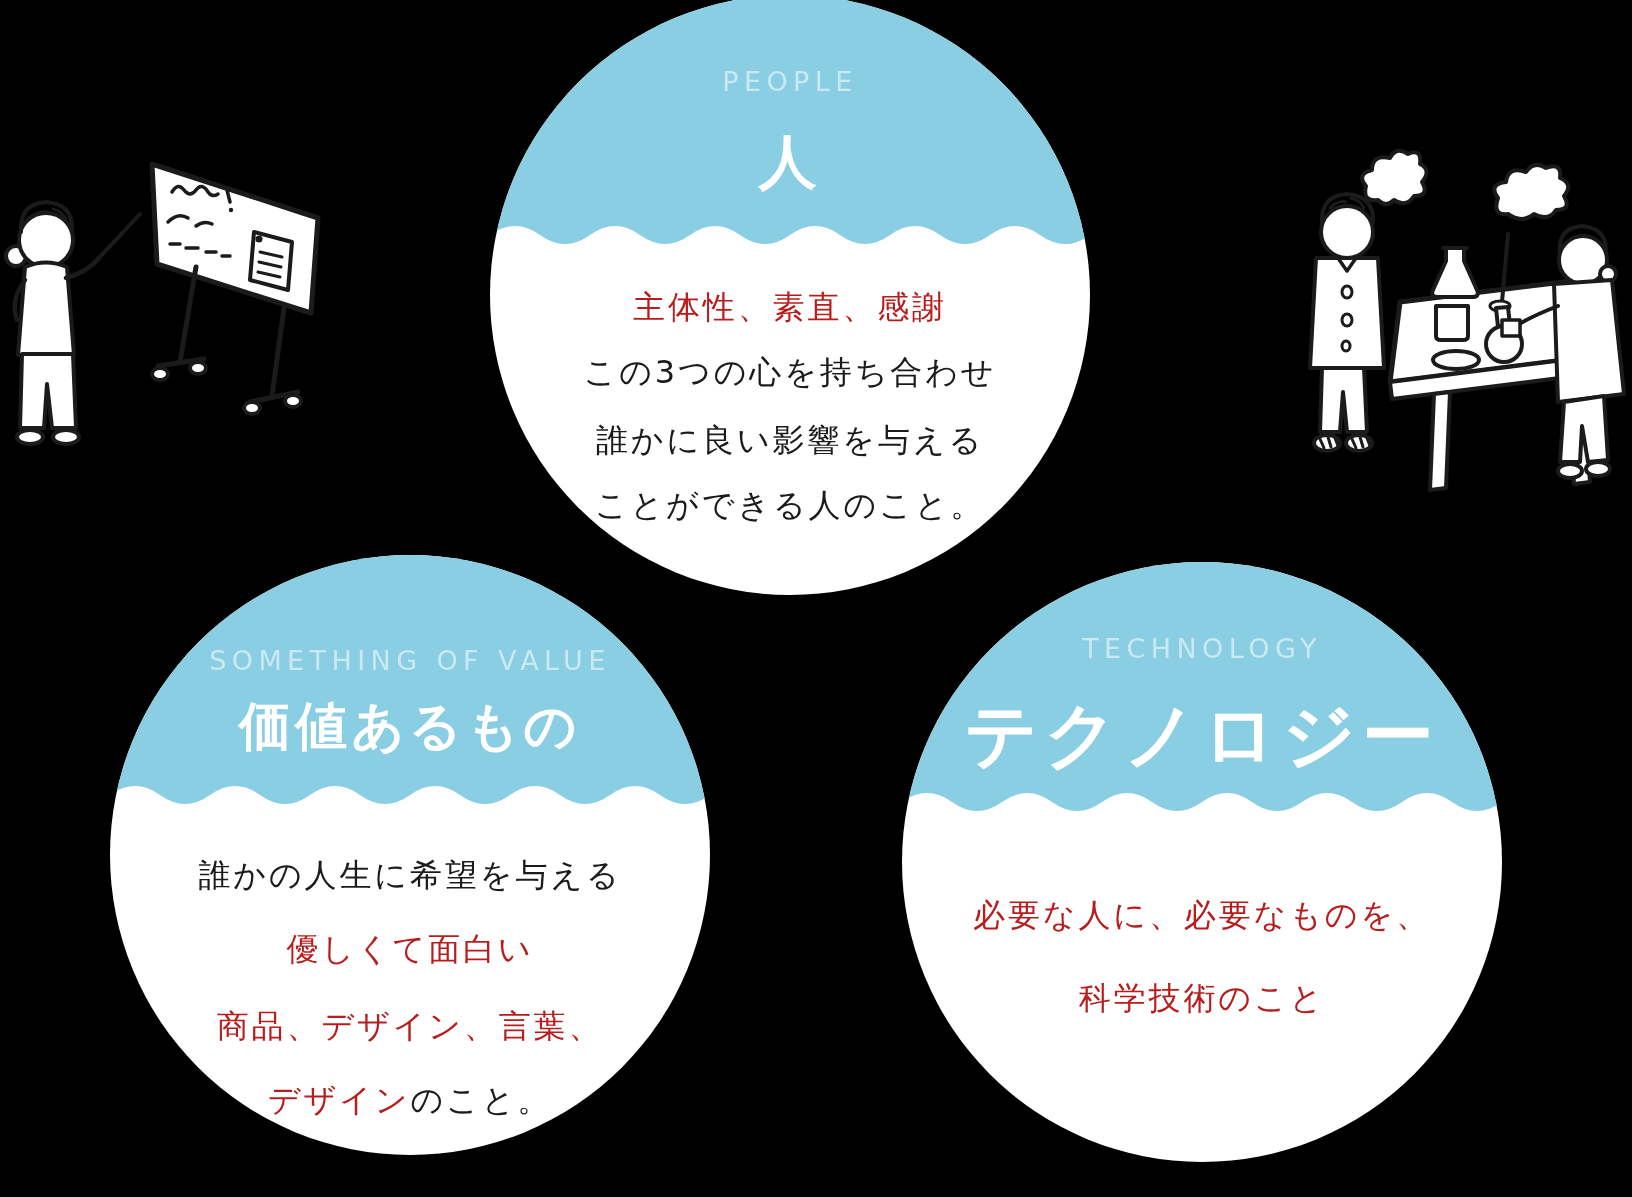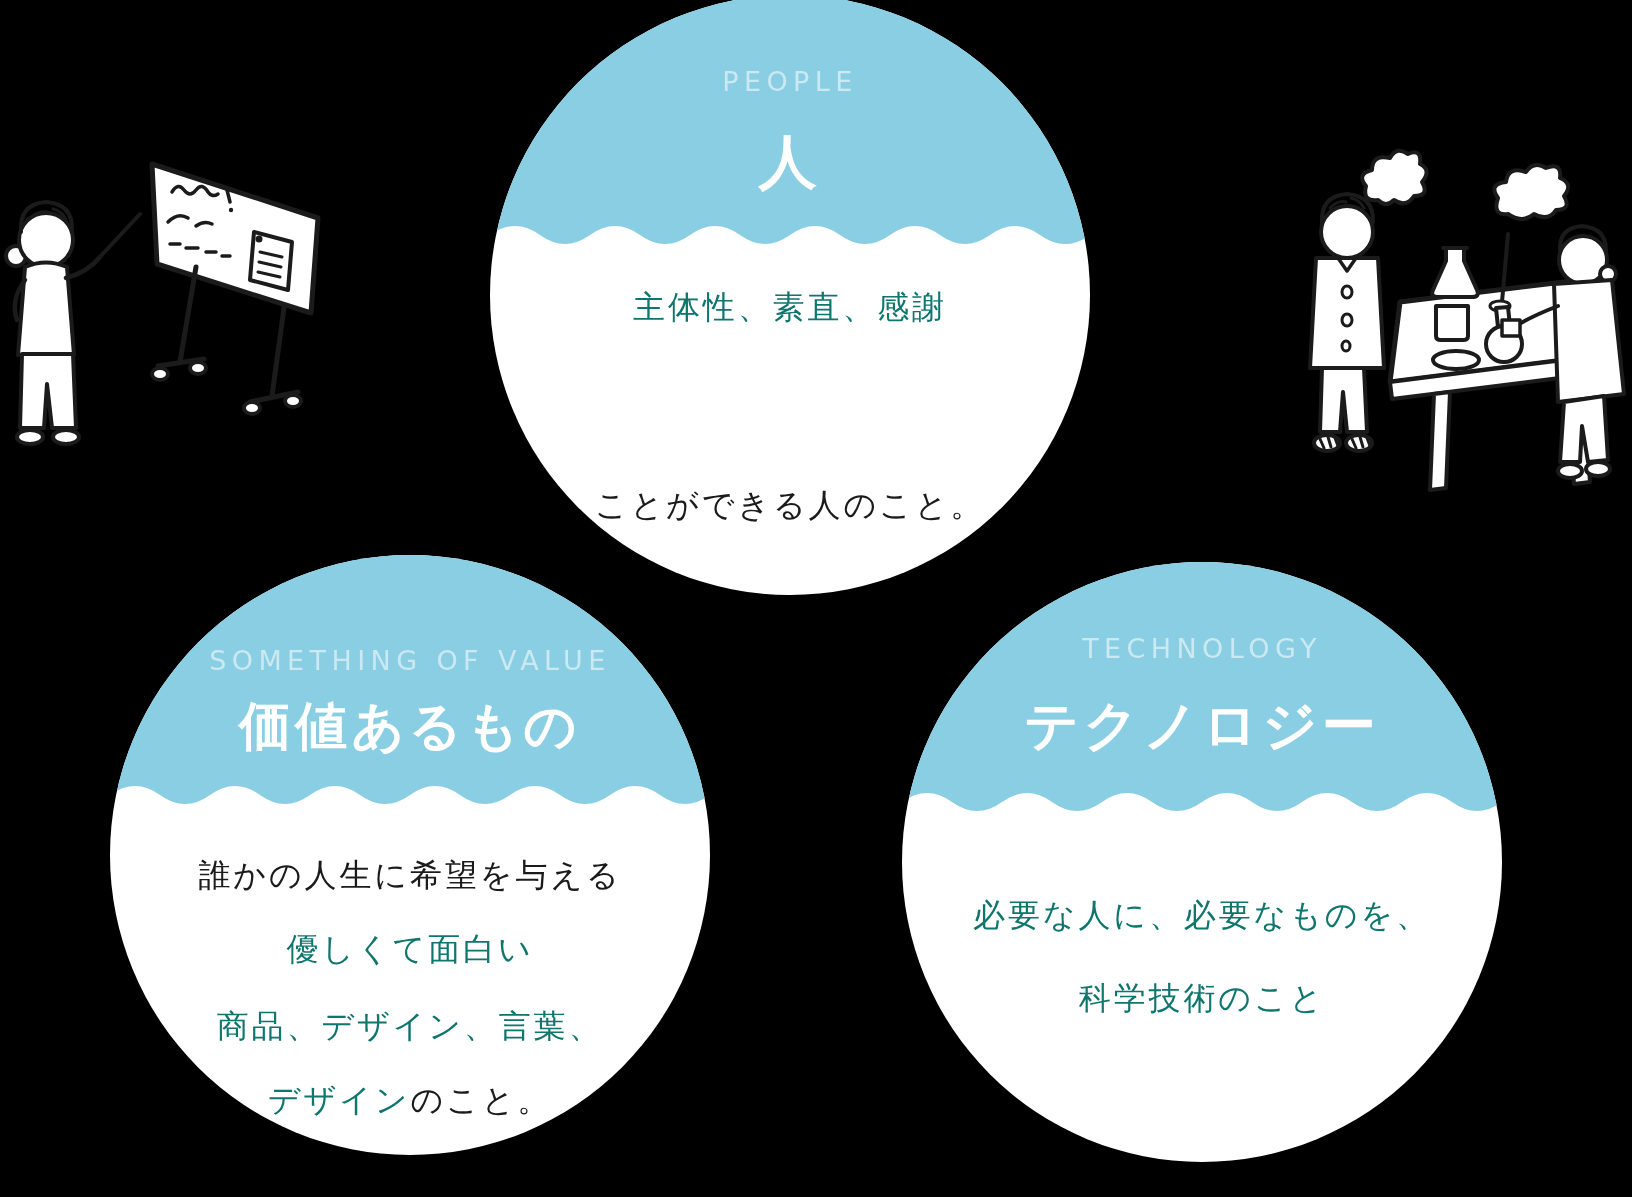--- a/index.html
+++ b/index.html
@@ -23,21 +23,21 @@
     font-weight:400;
   }
   .title-jp{
     position:absolute;left:0;width:100%;text-align:center;line-height:1;
     color:#ffffff;font-weight:600;letter-spacing:0.08em;
   }
   .line{
     position:absolute;left:0;width:100%;text-align:center;line-height:1;
     font-size:32px;letter-spacing:0.09em;font-weight:500;white-space:nowrap;
   }
-  .t-blue{color:#0f766e;}
+  .t-blue{color:#b91c1c;}
   .t-dark{color:#1B1B1B;}
   .illus{position:absolute;}
   .wfill{fill:#ffffff;stroke:#1b1b1b;stroke-linejoin:round;stroke-linecap:round;}
   .stroke{fill:none;stroke:#1b1b1b;stroke-linejoin:round;stroke-linecap:round;}
 </style>
 </head>
 <body>
 
 <div id="stage">
 
@@ -125,38 +125,40 @@
     </g>
   </svg>
 
   <div class="circle c-people">
     <svg class="cap" width="600" height="270" viewBox="0 0 600 270">
       <path d="M0 240 Q25 222 50 240 T100 240 T150 240 T200 240 T250 240 T300 240 T350 240 T400 240 T450 240 T500 240 T550 240 T600 240 L600 0 L0 0 Z"></path>
     </svg>
     <div class="label-en" style="top:73px">PEOPLE</div>
     <div class="title-jp" style="top:138px;font-size:58px">人</div>
     <div class="line t-blue" style="top:296px">主体性、素直、感謝</div>
+    <div class="line t-dark" style="top:361px">この3つの心を持ち合わせ</div>
+    <div class="line t-dark" style="top:429px">誰かに良い影響を与える</div>
     <div class="line t-dark" style="top:494px">ことができる人のこと。</div>
   </div>
 
   <div class="circle c-value">
     <svg class="cap" width="600" height="270" viewBox="0 0 600 270">
       <path d="M0 240 Q25 222 50 240 T100 240 T150 240 T200 240 T250 240 T300 240 T350 240 T400 240 T450 240 T500 240 T550 240 T600 240 L600 0 L0 0 Z"></path>
     </svg>
     <div class="label-en" style="top:92px">SOMETHING OF VALUE</div>
     <div class="title-jp" style="top:145px;font-size:52px">価値あるもの</div>
     <div class="line t-dark" style="top:304px">誰かの人生に希望を与える</div>
     <div class="line t-blue" style="top:378px">優しくて面白い</div>
     <div class="line t-blue" style="top:455px">商品、デザイン、言葉、</div>
     <div class="line" style="top:529px"><span class="t-blue">デザイン</span><span class="t-dark">のこと。</span></div>
   </div>
 
   <div class="circle c-tech">
     <svg class="cap" width="600" height="270" viewBox="0 0 600 270">
       <path d="M0 240 Q25 222 50 240 T100 240 T150 240 T200 240 T250 240 T300 240 T350 240 T400 240 T450 240 T500 240 T550 240 T600 240 L600 0 L0 0 Z"></path>
     </svg>
     <div class="label-en" style="top:73px">TECHNOLOGY</div>
-    <div class="title-jp" style="top:137px;font-size:54px">テクノロジー</div>
+    <div class="title-jp" style="top:137px;font-size:72px">テクノロジー</div>
     <div class="line t-blue" style="top:337px">必要な人に、必要なものを、</div>
     <div class="line t-blue" style="top:420px">科学技術のこと</div>
   </div>
 
 </div>
 
 </body></html>

